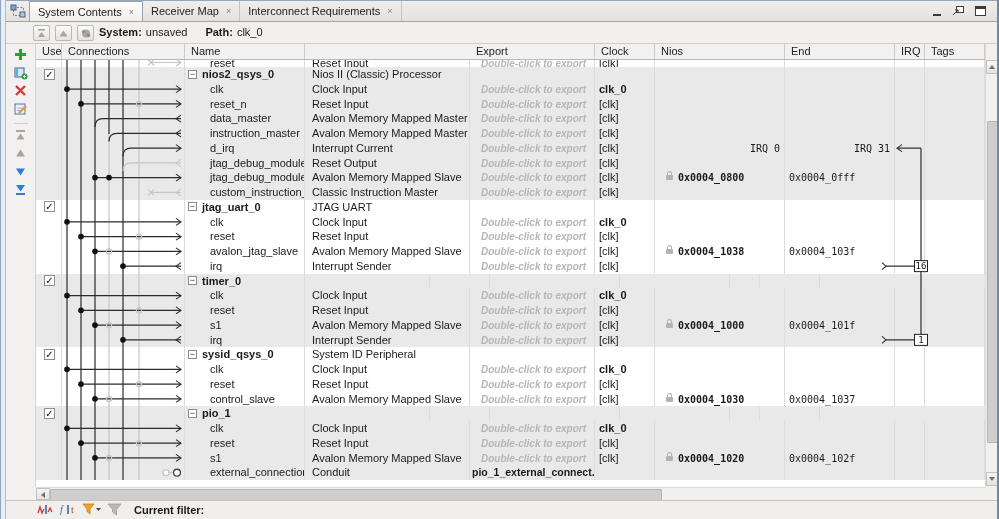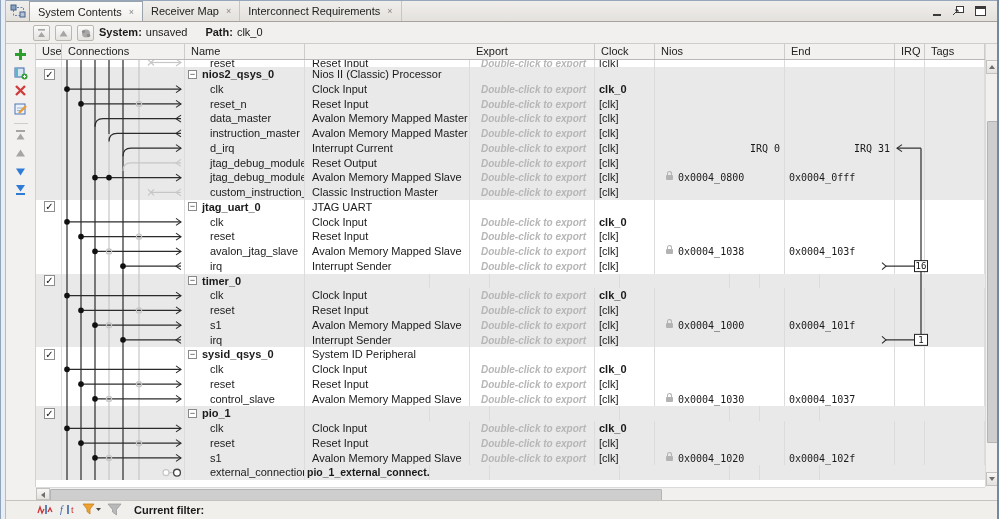--- a/index.html
+++ b/index.html
@@ -57,21 +57,21 @@
   .c-description{padding-left:7px;}
   .c-export{padding-right:8px;text-align:right;}
   .hint{font-style:italic;font-weight:bold;color:var(--hint-gray,#b6b6b6);font-size:10px;}
   .expbold{display:block;text-align:left;padding-left:2px;font-weight:bold;font-size:10.5px;}
   .c-clock{padding-left:4px;}
   .clkbold{font-weight:bold;}
   .c-base{padding-left:5px;}
   .c-end{padding-left:4px;}
   .alignr{text-align:right;padding-right:4px;padding-left:0;}
   .addr{font-family:"DejaVu Sans Mono",monospace;font-size:10px;}
-  .addr.b{font-weight:normal;}
+  .addr.b{font-weight:bold;}
   .irqlab{font-family:"DejaVu Sans Mono",monospace;font-size:10px;}
   .lock{position:relative;display:inline-block;width:7px;height:5px;background:#b3b3b3;
     border-radius:1px;margin:0 5px 1px 6px;vertical-align:middle;}
   .lock:before{content:"";position:absolute;left:1px;top:-4px;width:3px;height:4px;
     border:1px solid #b3b3b3;border-bottom:none;border-radius:3px 3px 0 0;}
   .overlay{position:absolute;left:0;top:0;pointer-events:none;z-index:3;}
   
   .vscroll{position:absolute;left:985px;top:44px;width:12px;height:443px;background:#f1f0ef;
     border-left:1px solid #dadada;box-sizing:border-box;}
   .sbtn{position:absolute;left:0;width:12px;height:14px;background:linear-gradient(#f7f6f5,#e4e2df);
@@ -561,20 +561,21 @@
         <div class="cell c-clock" style="width: 60px;"><span class="clkval">[clk]</span></div>
         <div class="cell c-base" style="width: 130px;"><span class="lock"></span><span class="addr b">0x0004_1020</span></div>
         <div class="cell c-end" style="width: 110px;"><span class="addr">0x0004_102f</span></div>
         <div class="cell c-irq" style="width: 30px;"></div>
         <div class="cell c-tags" style="width: 60px;"></div>
       </div>
       <div class="row g" style="height: 14.75px;">
         <div class="cell c-use" style="width: 26px;"></div>
         <div class="cell c-connections" style="width: 123px;"></div>
         <div class="cell c-name" style="width: 120px;"><span class="pname">external_connection</span></div>
+        <div class="cell c-description" style="width: 165px;"><span>Conduit</span></div>
         <div class="cell c-export" style="width: 125px;">
           <span class="expbold">pio_1_external_connect...</span>
         </div>
         <div class="cell c-clock" style="width: 60px;"></div>
         <div class="cell c-base" style="width: 130px;"></div>
         <div class="cell c-end" style="width: 110px;"></div>
         <div class="cell c-irq" style="width: 30px;"></div>
         <div class="cell c-tags" style="width: 60px;"></div>
       </div>
       <svg width="949" height="420" class="overlay">

